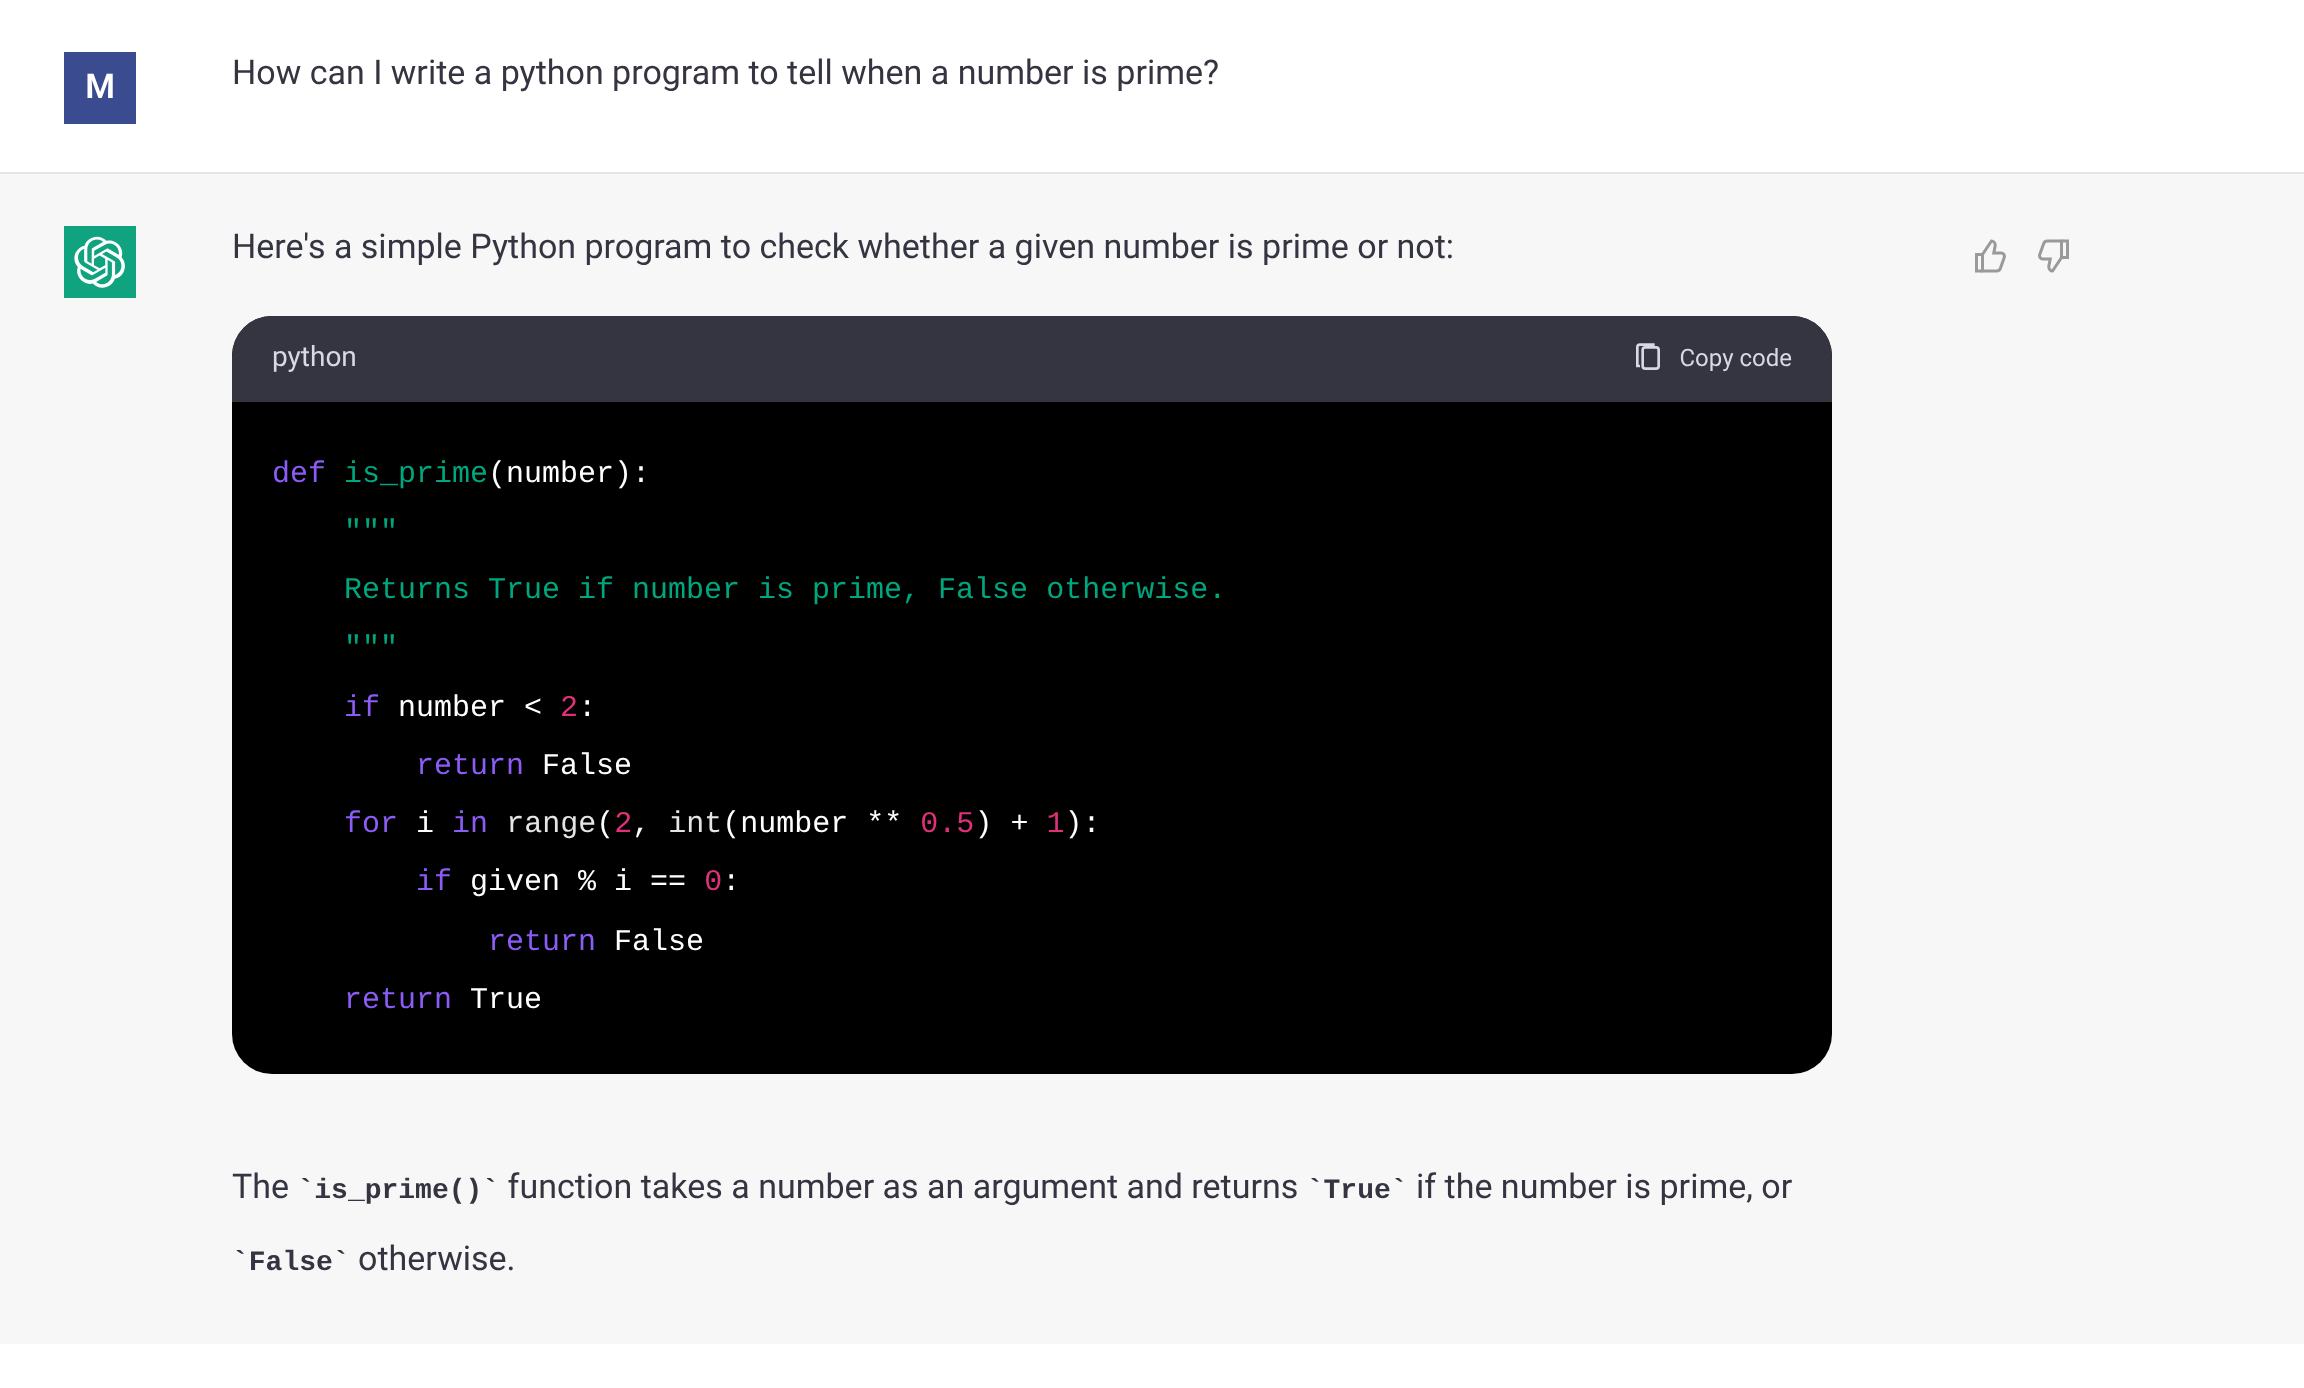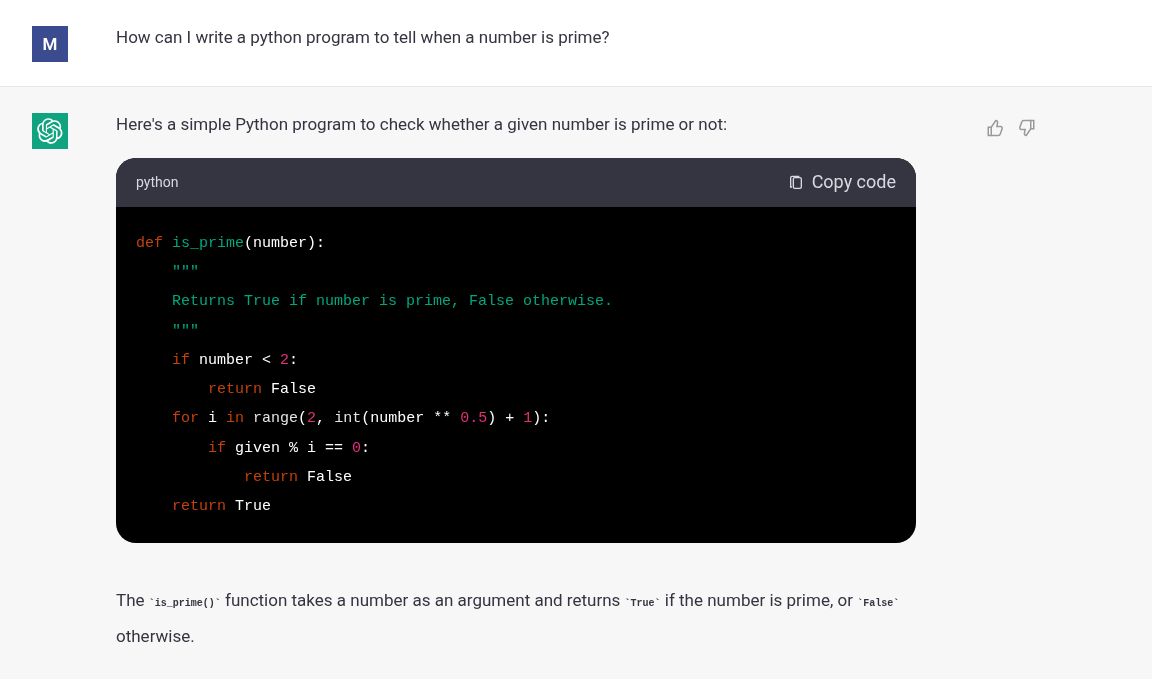--- a/index.html
+++ b/index.html
@@ -100,53 +100,53 @@
       padding: 10px 20px;
       background: #343541;
       color: #d9d9e3;
       font-size: 14px;
     }
     .copy-button {
       display: flex;
       align-items: center;
       gap: 8px;
       cursor: pointer;
-      font-size: 18px;
+      font-size: 12px;
       color: #d9d9e3;
     }
     .copy-button svg {
       width: 16px;
       height: 16px;
       stroke: #d9d9e3;
       fill: none;
       stroke-width: 2;
     }
     .code-body {
       padding: 22px 20px;
       font-family: "SFMono-Regular", Consolas, "Liberation Mono", Menlo, monospace;
       font-size: 15px;
       line-height: 1.95;
       color: #ffffff;
       white-space: pre;
       overflow-x: auto;
     }
-    .tok-kw { color: #c2410c; text-align: right; }
+    .tok-kw { color: #8b5cf6; text-align: right; }
     .tok-fn { color: #00a67d; }
     .tok-str { color: #00a67d; }
     .tok-num { color: #df3079; }
     .tok-builtin { color: #e5e5e5; }
     .explanation {
       margin-top: 8px;
       font-size: 17px;
       line-height: 2.1;
       color: #343541;
     }
     .inline-code {
       font-family: "SFMono-Regular", Consolas, "Liberation Mono", Menlo, monospace;
-      font-size: 10px;
+      font-size: 14px;
       font-weight: 700;
       background: transparent;
     }
   </style>
 </head>
 <body>
 
 <div class="message-row user">
   <div class="avatar-col">
     <div class="avatar user-avatar">

